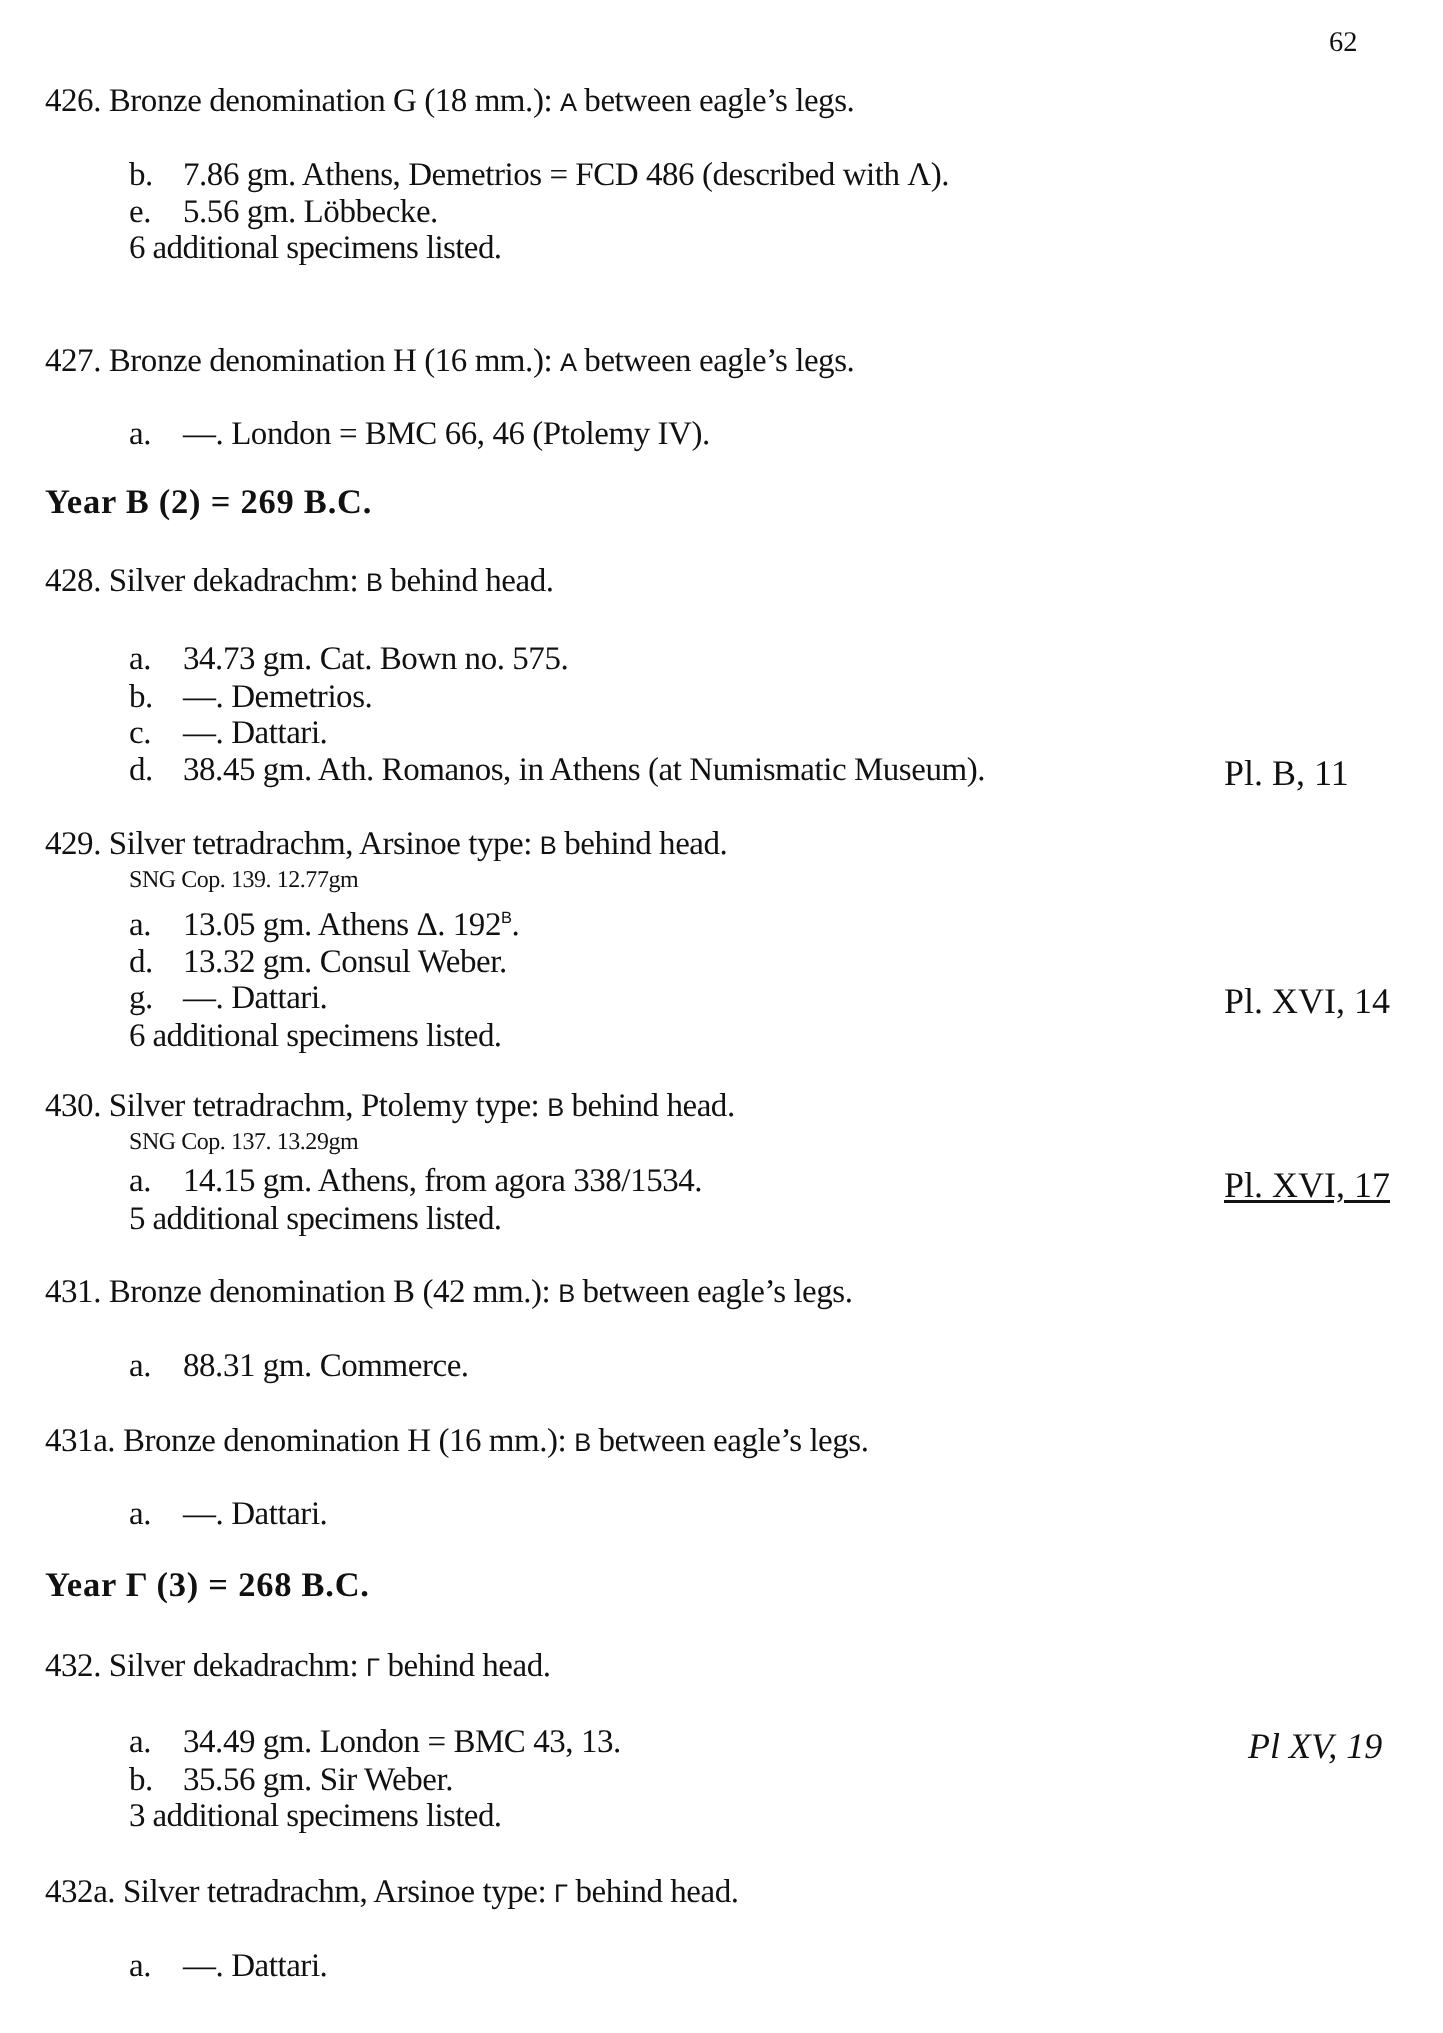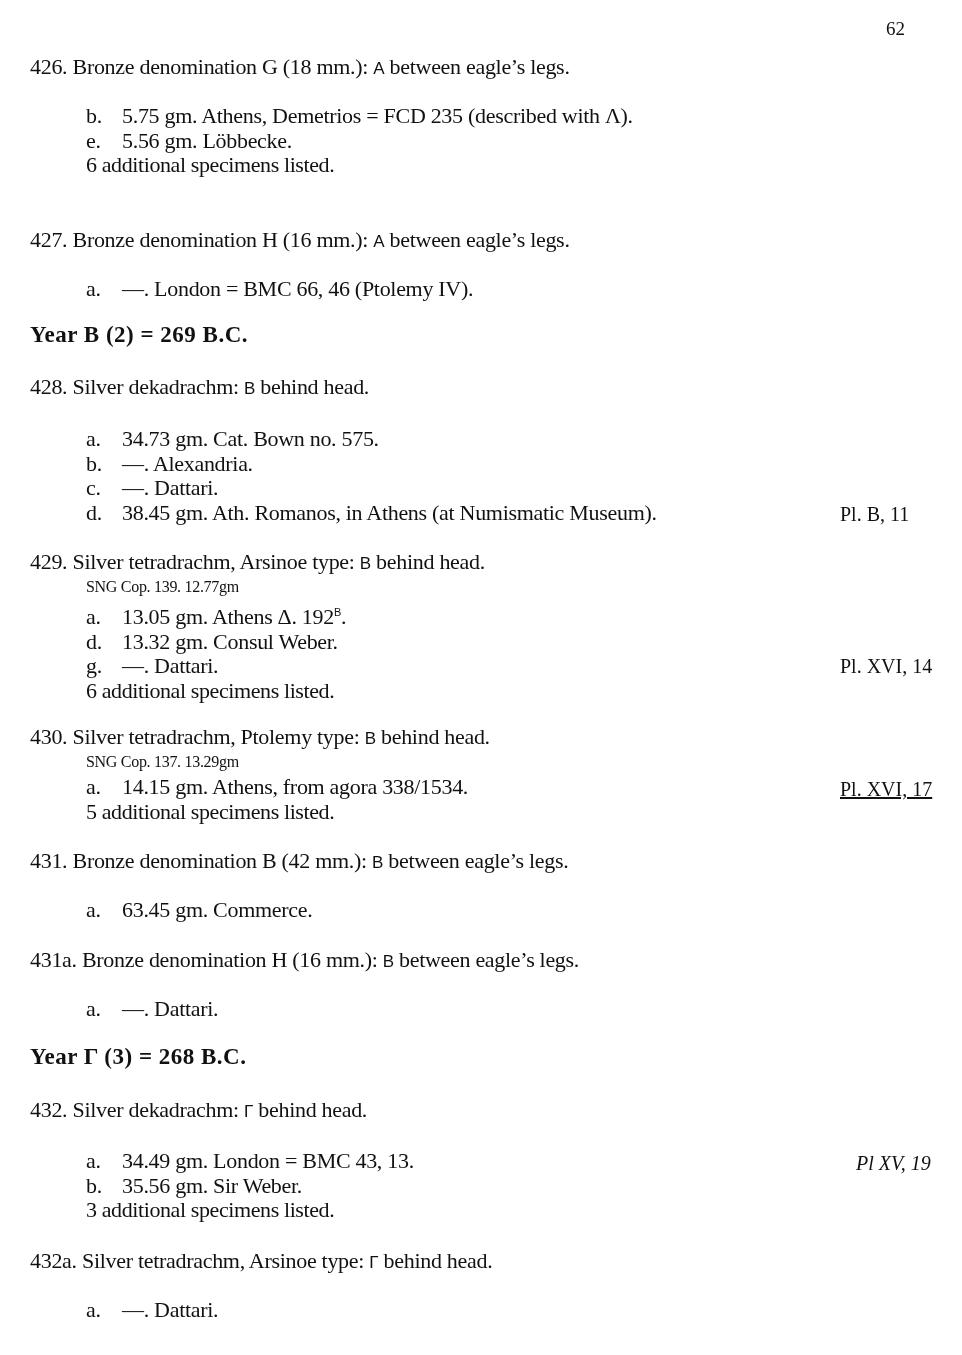--- a/index.html
+++ b/index.html
@@ -10,38 +10,38 @@
   }
   .page-number { position: absolute; left: 886px; top: 18px; font-size: 19px; }
   .block { position: absolute; left: 30px; }
   .entry-head { font-size: 22px; line-height: 26px; white-space: nowrap; letter-spacing: -0.3px; }
   .entry-head .num { display: inline-block; font-family: Liberation Serif, serif; }
   .sym { font-family: "Liberation Sans", "DejaVu Sans", sans-serif; font-size: 17px; }
   .ref { font-size: 16px; line-height: 20px; margin-left: 56px; letter-spacing: -0.3px; }
   .spec { font-size: 22px; line-height: 24.5px; margin-left: 56px; white-space: nowrap; position: relative; letter-spacing: -0.3px; }
   .spec .lbl { display: inline-block; width: 36px; }
   .additional { font-size: 22px; line-height: 24.5px; margin-left: 56px; letter-spacing: -0.4px; }
-  .plate { position: absolute; left: 788px; font-size: 20px; white-space: nowrap; margin-left: 24px; }
+  .plate { position: absolute; left: 788px; font-size: 24px; white-space: nowrap; }
   .year-heading { font-weight: bold; font-size: 23px; letter-spacing: 0.5px; white-space: nowrap; }
   sup { font-size: 11px; font-family: "Liberation Sans", "DejaVu Sans", sans-serif; }
 </style>
 </head>
 <body>
 
 <div class="page-number">62</div>
 
 <div class="block" style="top:54px;">
   <div class="entry-head">
     <span class="num">426.</span>
     <span>Bronze denomination G (18 mm.):</span>
     <span class="sym">A</span>
     <span>between eagle’s legs.</span>
   </div>
   <div style="height:22px"></div>
-  <div class="spec"><span class="lbl">b.</span><span>5.75 gm. Athens, Demetrios = FCD 235 (described with Λ).</span></div>
+  <div class="spec"><span class="lbl">b.</span><span>7.86 gm. Athens, Demetrios = FCD 486 (described with Λ).</span></div>
   <div class="spec"><span class="lbl">e.</span><span>5.56 gm. Löbbecke.</span></div>
   <div class="additional">6 additional specimens listed.</div>
 </div>
 
 <div class="block" style="top:227px;">
   <div class="entry-head">
     <span class="num">427.</span>
     <span>Bronze denomination H (16 mm.):</span>
     <span class="sym">A</span>
     <span>between eagle’s legs.</span>
@@ -54,21 +54,21 @@
 
 <div class="block" style="top:374px;">
   <div class="entry-head">
     <span class="num">428.</span>
     <span>Silver dekadrachm:</span>
     <span class="sym">B</span>
     <span>behind head.</span>
   </div>
   <div style="height:25px"></div>
   <div class="spec"><span class="lbl">a.</span><span>34.73 gm. Cat. Bown no. 575.</span></div>
-  <div class="spec"><span class="lbl">b.</span><span>—. Alexandria.</span></div>
+  <div class="spec"><span class="lbl">b.</span><span>—. Demetrios.</span></div>
   <div class="spec"><span class="lbl">c.</span><span>—. Dattari.</span></div>
   <div class="spec"><span class="lbl">d.</span><span>38.45 gm. Ath. Romanos, in Athens (at Numismatic Museum).</span></div>
 </div>
 <div class="plate" style="top:503px; left:816px;">Pl. B, 11</div>
 
 <div class="block" style="top:549px;">
   <div class="entry-head">
     <span class="num">429.</span>
     <span>Silver tetradrachm, Arsinoe type:</span>
     <span class="sym">B</span>
@@ -98,21 +98,21 @@
 <div class="plate" style="top:778px; left:816px;text-decoration:underline;">Pl. XVI, 17</div>
 
 <div class="block" style="top:848px;">
   <div class="entry-head">
     <span class="num">431.</span>
     <span>Bronze denomination B (42 mm.):</span>
     <span class="sym">B</span>
     <span>between eagle’s legs.</span>
   </div>
   <div style="height:22px"></div>
-  <div class="spec"><span class="lbl">a.</span><span>63.45 gm. Commerce.</span></div>
+  <div class="spec"><span class="lbl">a.</span><span>88.31 gm. Commerce.</span></div>
 </div>
 
 <div class="block" style="top:947px;">
   <div class="entry-head">
     <span class="num">431a.</span>
     <span>Bronze denomination H (16 mm.):</span>
     <span class="sym">B</span>
     <span>between eagle’s legs.</span>
   </div>
   <div style="height:22px"></div>

